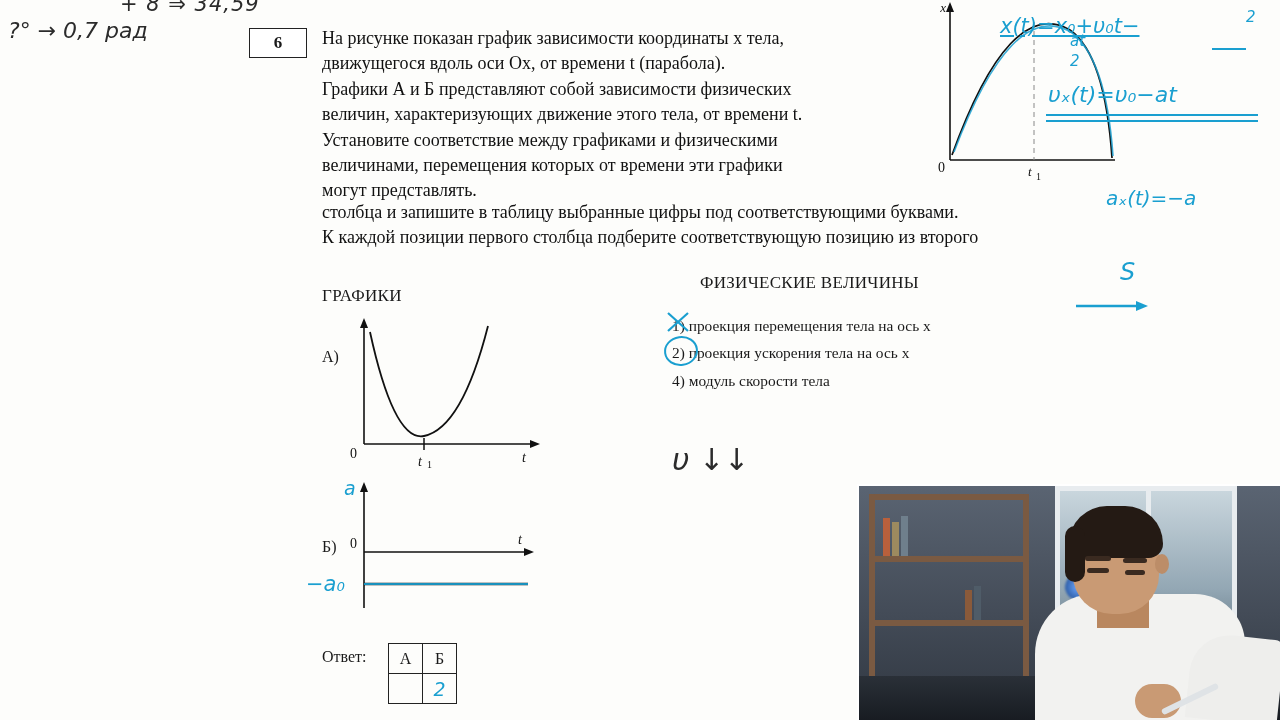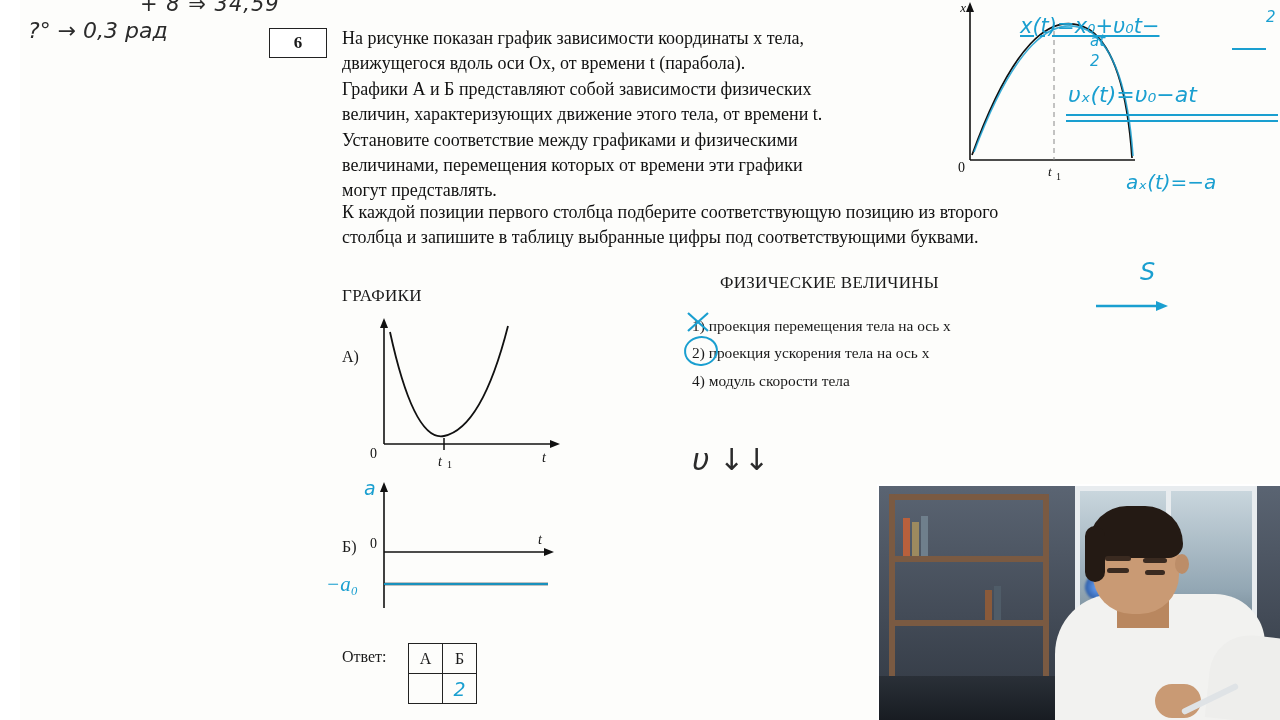--- a/index.html
+++ b/index.html
@@ -12,21 +12,20 @@
     height: 720px;
     position: relative;
     overflow: hidden;
     font-family: "Liberation Serif", serif;
     color: #1a1a1a;
   }
   .page {
     position: absolute;
     inset: 0;
     background: #fdfdfb;
-    margin-left: 20px;
   }
 
   
   .hw {
     position: absolute;
     font-family: "DejaVu Sans", sans-serif;
     color: #2b2b2b;
     font-style: italic;
     white-space: nowrap;
   }
@@ -82,21 +81,21 @@
     position: absolute;
     left: 930px; top: 0px;
     width: 350px; height: 190px;
   }
 
   
   #f1 { left: 1000px; top: 14px; font-size: 21px; text-decoration: underline; }
   #f2 { left: 1070px; top: 32px; font-size: 15px; }
   #f3 { left: 1070px; top: 52px; font-size: 15px; }
   #f4 { left: 1048px; top: 82px; font-size: 22px; }
-  #f5 { left: 1106px; top: 170px; font-size: 20px; }
+  #f5 { left: 1106px; top: 186px; font-size: 20px; }
   .rule {
     position: absolute;
     background: #1a9fd0;
     height: 2px;
   }
   #rule-1 { left: 1046px; top: 114px; width: 212px; }
   #rule-2 { left: 1046px; top: 120px; width: 212px; }
   #rule-3 { left: 1212px; top: 48px; width: 34px; height: 2px; }
 
   
@@ -314,37 +313,37 @@
     background: #c99a74;
     border-radius: 18px;
   }
 </style>
 </head>
 <body>
 
 <div class="page">
 
   <div class="hw" id="hw-top-1">+ 8  ⇒ 34,59</div>
-  <div class="hw" id="hw-top-2">?° → 0,3 рад</div>
+  <div class="hw" id="hw-top-2">?° → 0,7 рад</div>
 
   <div class="task-num">6</div>
 
   <div class="para" id="para-main">
     <div>На рисунке показан график зависимости координаты x тела,</div>
     <div>движущегося вдоль оси Ox, от времени t (парабола).</div>
     <div>Графики А и Б представляют собой зависимости физических</div>
     <div>величин, характеризующих движение этого тела, от времени t.</div>
     <div>Установите соответствие между графиками и физическими</div>
     <div>величинами, перемещения которых от времени эти графики</div>
     <div>могут представлять.</div>
   </div>
 
   <div class="para" id="para-second">
+    <div>столбца и запишите в таблицу выбранные цифры под соответствующими буквами.</div>
     <div>К каждой позиции первого столбца подберите соответствующую позицию из второго</div>
-    <div>столбца и запишите в таблицу выбранные цифры под соответствующими буквами.</div>
   </div>
 
   <svg id="topgraph" viewBox="0 0 350 190">
     <line x1="20" y1="8" x2="20" y2="160" stroke="#111" stroke-width="1.6"></line>
     <polygon points="20,2 16,12 24,12" fill="#111"></polygon>
     <line x1="20" y1="160" x2="185" y2="160" stroke="#111" stroke-width="1.6"></line>
     <text x="16" y="12" font-size="13" font-style="italic" font-family="Liberation Serif, serif" fill="#111" text-anchor="end">x</text>
     <text x="8" y="172" font-size="14" font-family="Liberation Serif, serif" fill="#111">0</text>
     <path d="M22,155 Q80,-5 140,30 Q175,55 182,158" fill="none" stroke="#111" stroke-width="1.7"></path>
     <path d="M24,152 Q82,-2 141,32 Q176,58 183,156" fill="none" stroke="#1a9fd0" stroke-width="1.6" opacity="0.85"></path>
@@ -397,21 +396,21 @@
     <line x1="42" y1="8" x2="42" y2="128" stroke="#111" stroke-width="1.6"></line>
     <polygon points="42,2 38,12 46,12" fill="#111"></polygon>
     <line x1="42" y1="72" x2="206" y2="72" stroke="#111" stroke-width="1.6"></line>
     <polygon points="212,72 202,68 202,76" fill="#111"></polygon>
     <line x1="42" y1="104" x2="206" y2="104" stroke="#111" stroke-width="2.6"></line>
     <line x1="42" y1="104" x2="206" y2="104" stroke="#1a9fd0" stroke-width="2.0" opacity="0.9"></line>
     <text x="28" y="68" font-size="14" font-family="Liberation Serif, serif" fill="#111">0</text>
     <text x="196" y="64" font-size="14" font-style="italic" font-family="Liberation Serif, serif" fill="#111">t</text>
   </svg>
   <div class="hw hw-blue" style="left:344px; top:477px; font-size:19px;">a</div>
-  <div class="hw hw-blue" style="left:306px; top:572px; font-size:21px;font-family:Liberation Serif, serif;">−a₀</div>
+  <div class="hw hw-blue" style="left:306px; top:572px; font-size:21px;">−a₀</div>
 
   <div class="hw hw-blue" id="hw-s">S</div>
   <svg id="hw-s-arrow" viewBox="0 0 76 12">
     <line x1="2" y1="6" x2="66" y2="6" stroke="#1a9fd0" stroke-width="2.4"></line>
     <polygon points="74,6 62,1 62,11" fill="#1a9fd0"></polygon>
   </svg>
   <div class="hw" id="hw-v">υ ↓↓</div>
 
   <div id="answer-label">Ответ:</div>
   <table id="answer-table">

